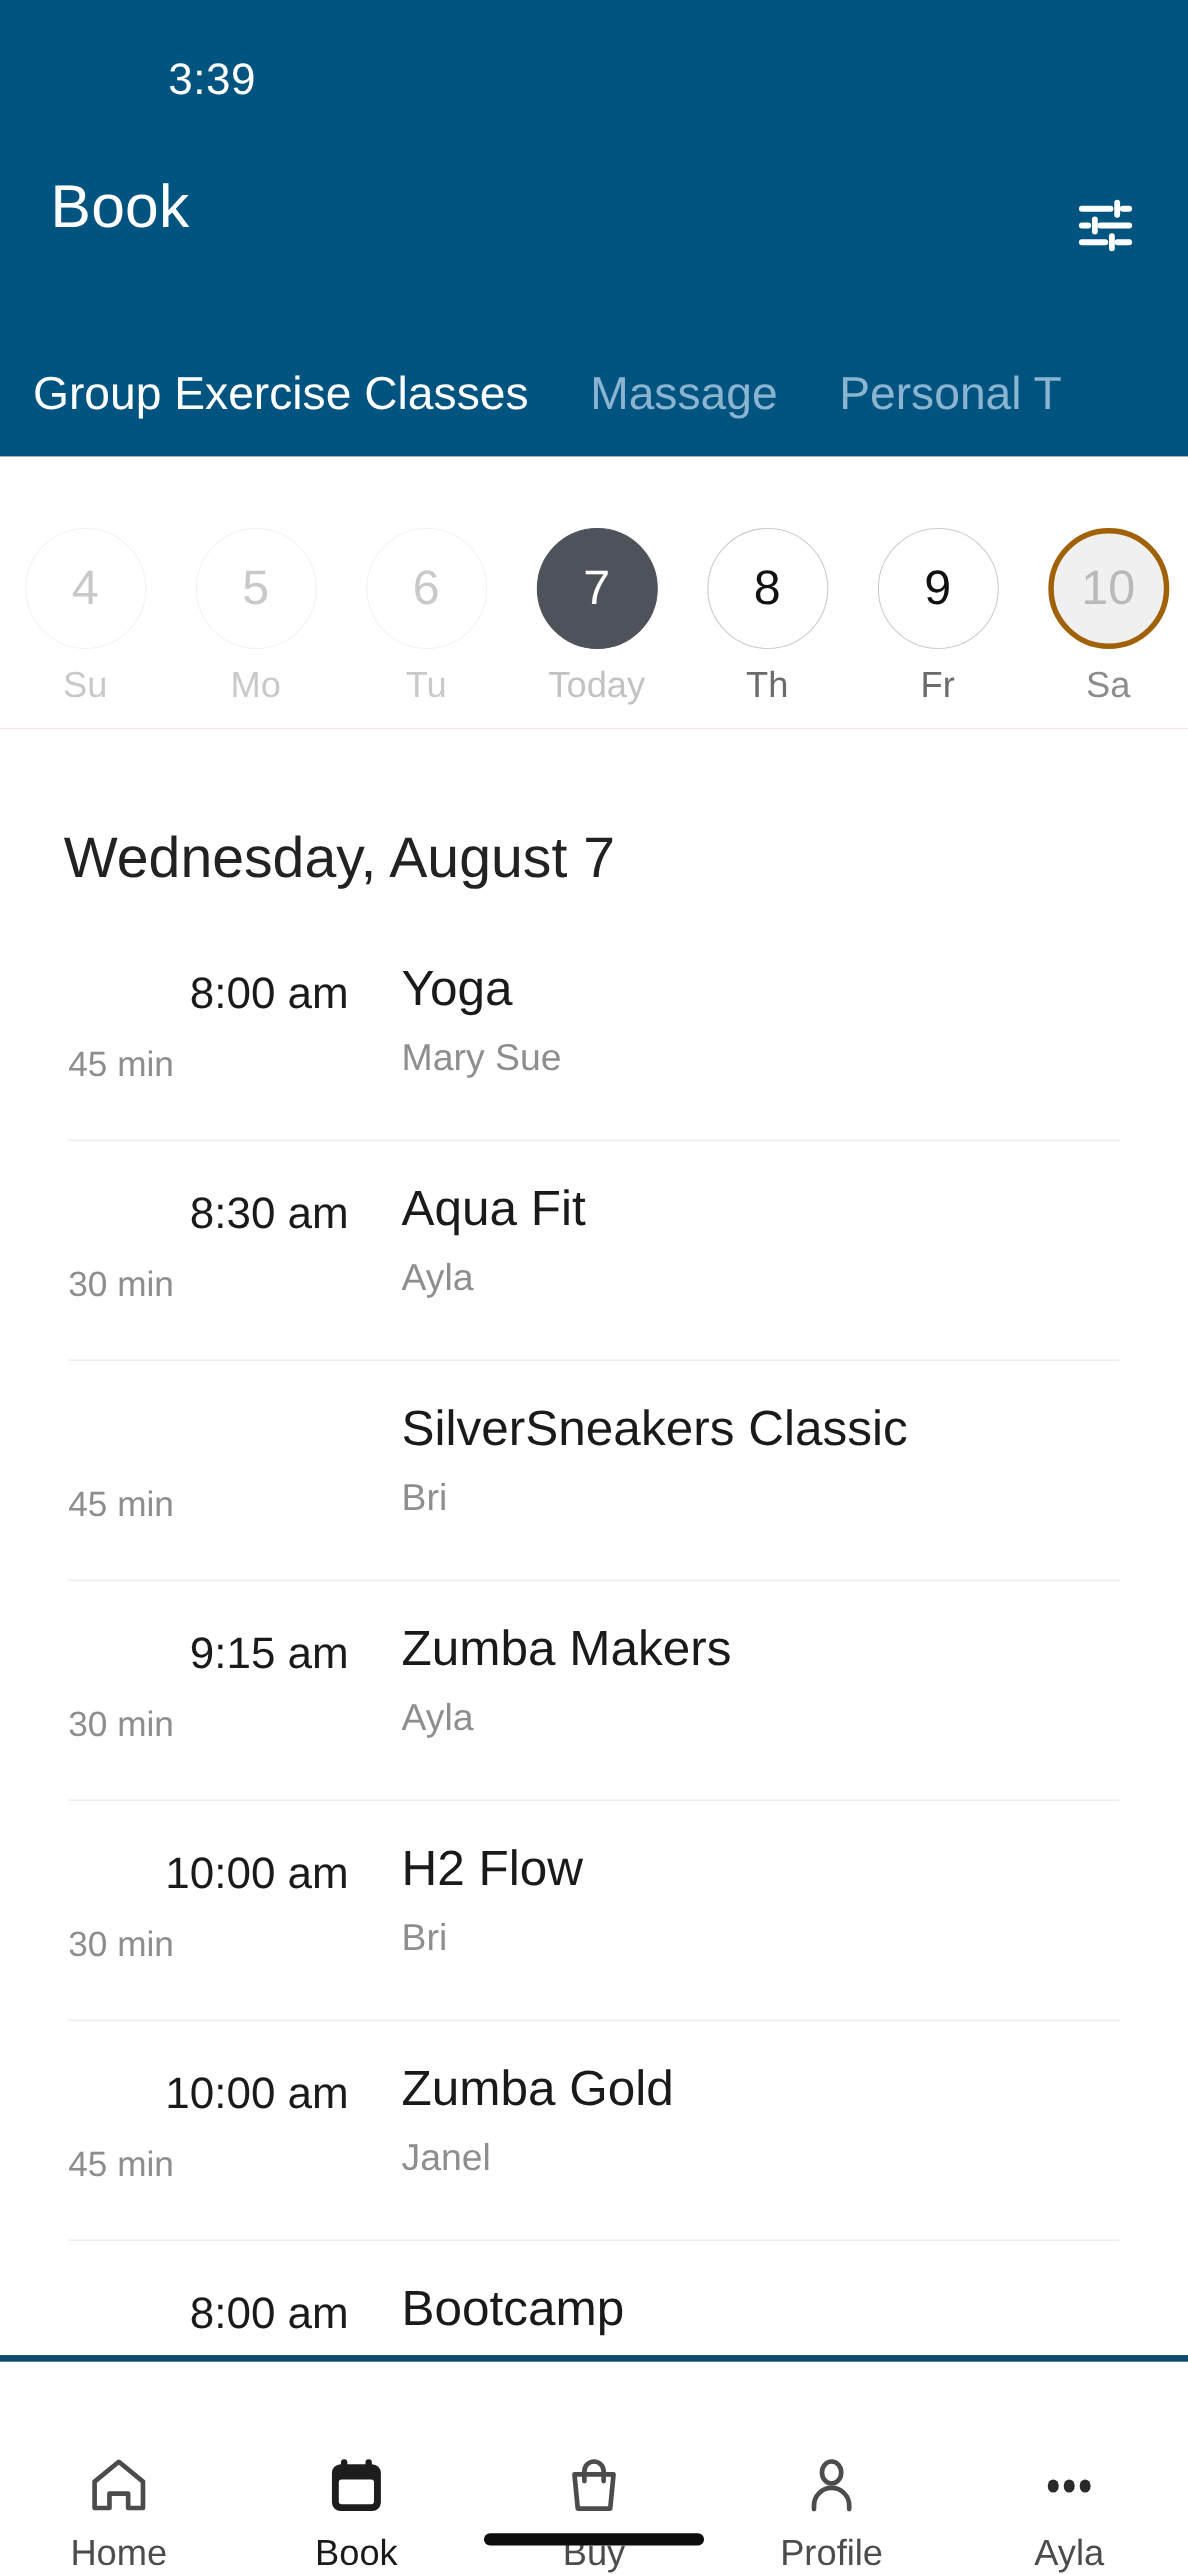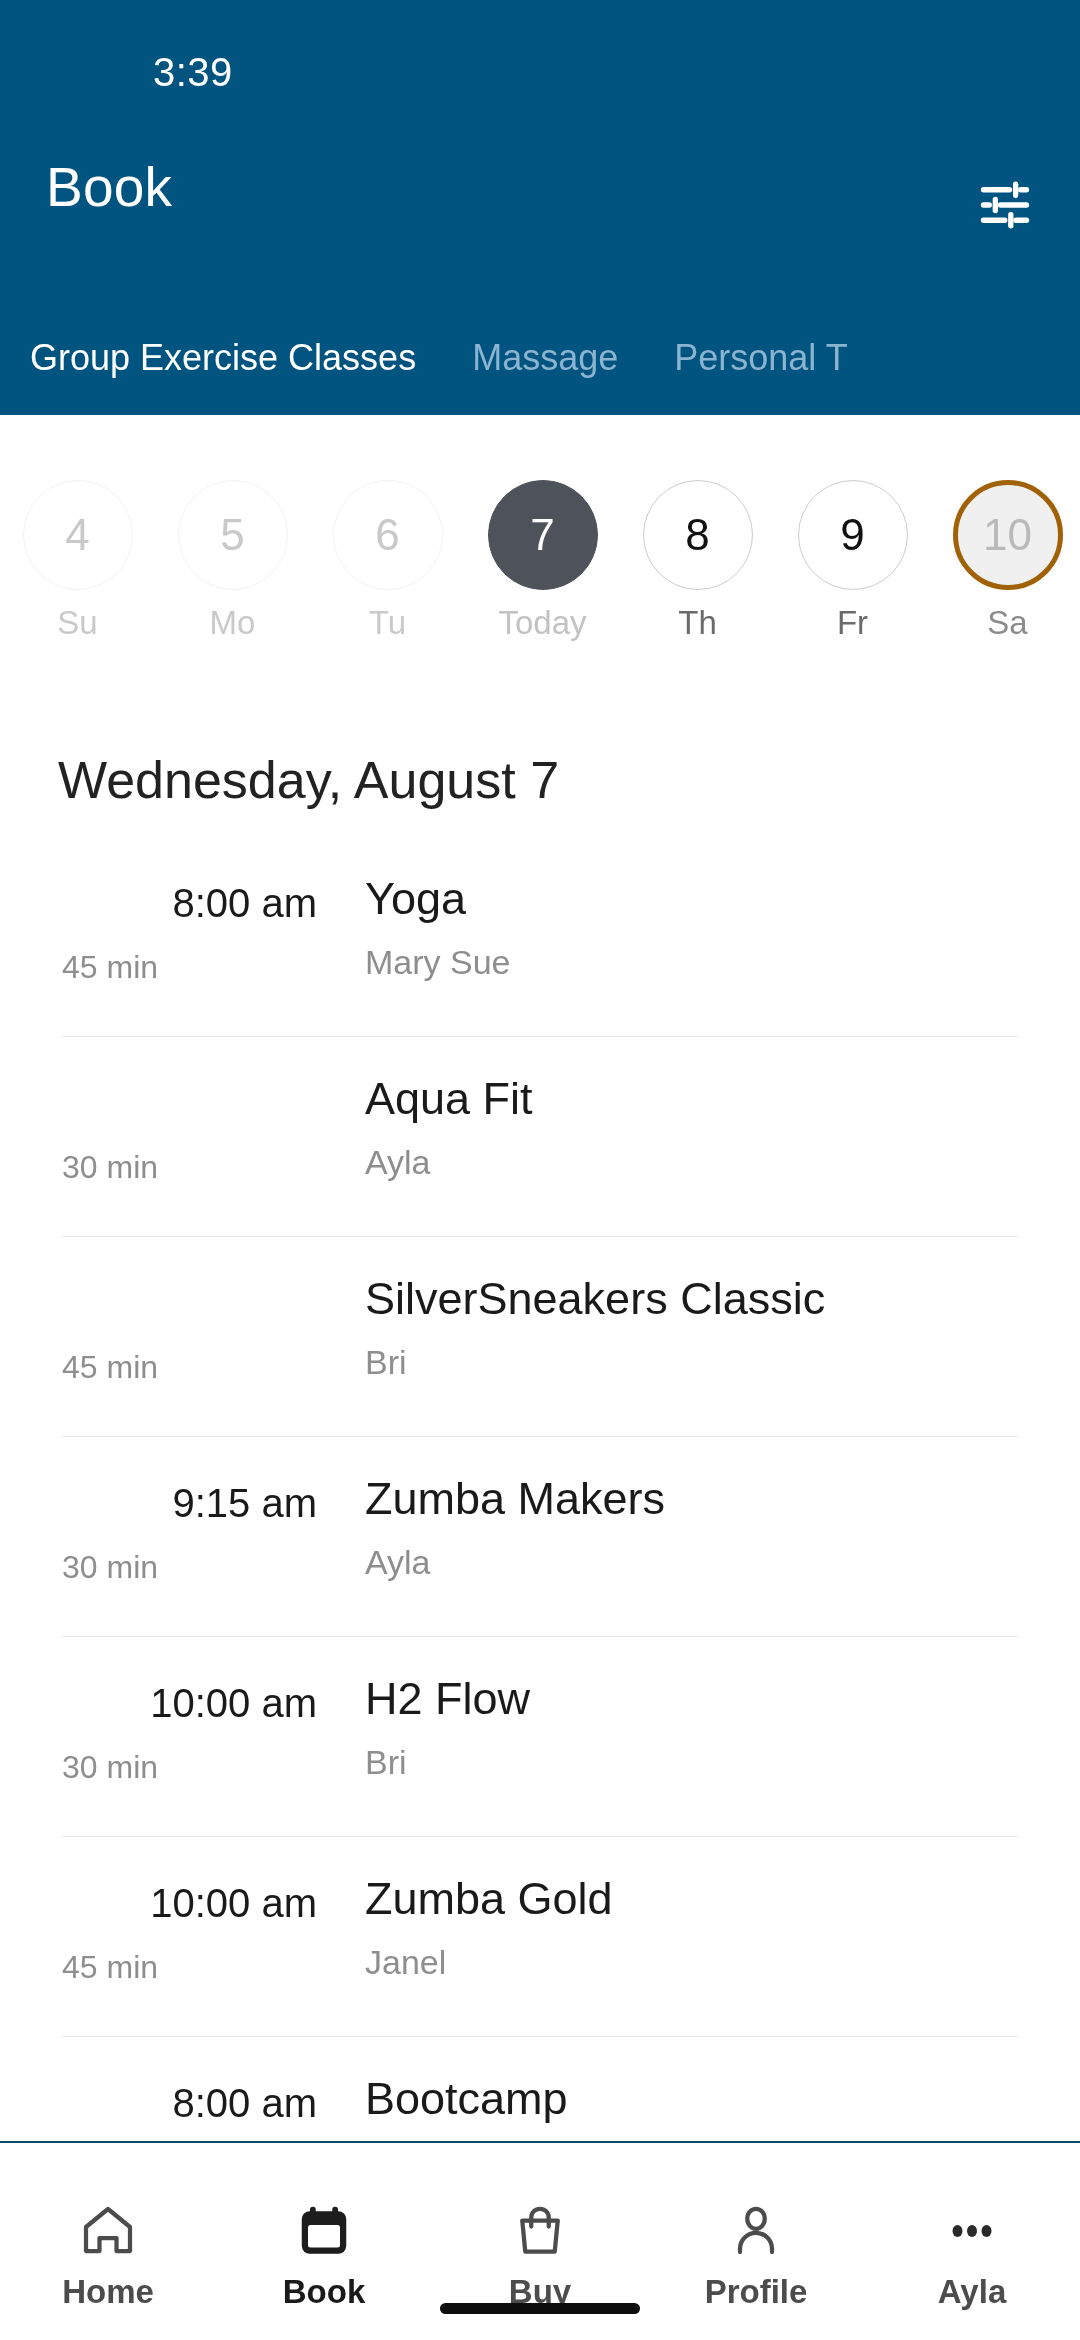--- a/index.html
+++ b/index.html
@@ -34,21 +34,21 @@
     display:flex; align-items:center; justify-content:center;
   }
 
   
   .tabs {
     position:absolute; left:0; top:300px; width:1080px; height:115px;
     display:flex; align-items:center;
     overflow:hidden;
   }
   .tab {
-    font-size:36px; white-space:nowrap;
+    font-size:42px; white-space:nowrap;
     padding:0 0 0 0;
     color:#8ab4d0;
   }
   .tab:first-child { margin-left:30px; }
   .tab + .tab { margin-left:56px; }
   .tab.active { color:#ffffff; }
 
   
   .datestrip {
     position:absolute; left:0; top:415px; width:1080px; height:247px;
@@ -109,22 +109,22 @@
     font-size:45px; color:#1a1a1a;
   }
   .row .inst {
     position:absolute; left:303px; top:106px;
     font-size:34px; color:#8e8e8e;
   }
 
   
   .bottomnav {
     position:absolute; left:0; bottom:0; width:1080px; height:199px;
-    background:#ffffff; border-top:2px solid #0c4a6e;
-    display:flex; align-items:center;font-weight:bold;
+    background:#ffffff; border-top:6px solid #0c4a6e;
+    display:flex; align-items:flex-end;
   }
   .navitem {
     flex:1 1 0; display:flex; flex-direction:column;
     align-items:center; padding-top:26px;
   }
   .navitem .ic { height:64px; display:flex; align-items:center; justify-content:center; }
   .navitem .nlbl { margin-top:10px; font-size:33px; color:#4c4c4c; }
   .navitem.active .nlbl { color:#1a1a1a; }
 
   .home-indicator {
@@ -216,20 +216,21 @@
     <div class="rows">
 
       <div class="row">
         <div class="time">8:00 am</div>
         <div class="dur">45 min</div>
         <div class="cls">Yoga</div>
         <div class="inst">Mary Sue</div>
       </div>
 
       <div class="row">
+        <div class="time">8:30 am</div>
         <div class="dur">30 min</div>
         <div class="cls">Aqua Fit</div>
         <div class="inst">Ayla</div>
       </div>
 
       <div class="row">
         <div class="dur">45 min</div>
         <div class="cls">SilverSneakers Classic</div>
         <div class="inst">Bri</div>
       </div>

